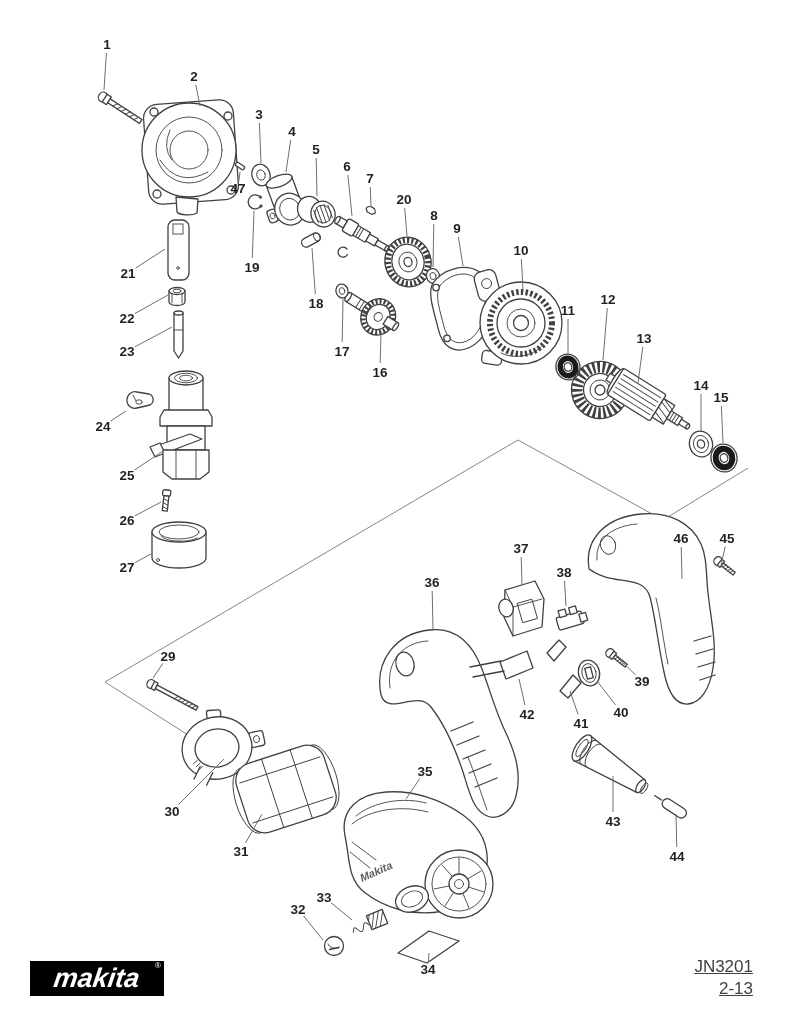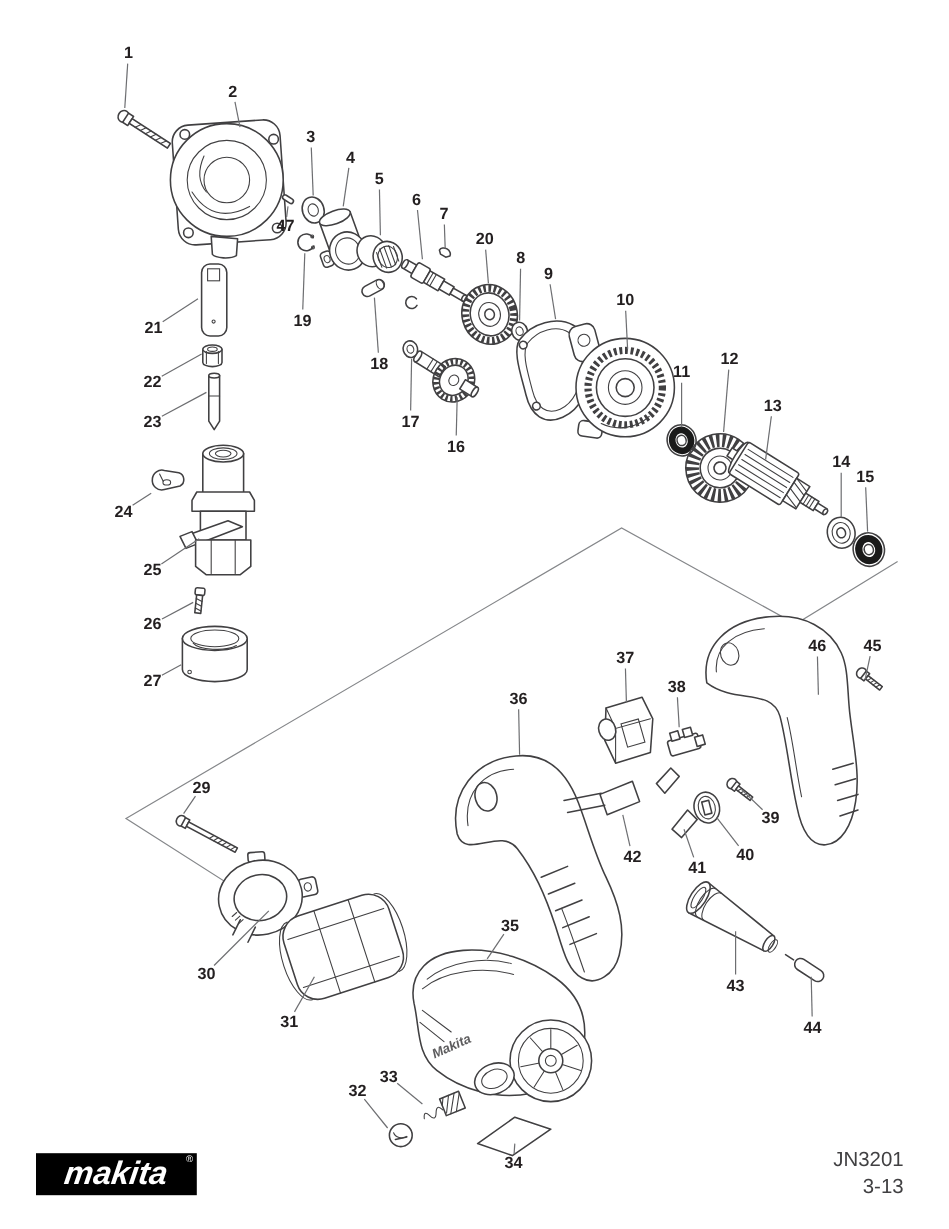--- a/index.html
+++ b/index.html
@@ -16,21 +16,21 @@
   .lbl{font-family:"Liberation Sans",sans-serif;font-size:13.5px;font-weight:bold;
        fill:#231f20;text-anchor:middle;dominant-baseline:central;}
   .emboss{font-family:"Liberation Sans",sans-serif;font-style:italic;font-weight:bold;
           font-size:11px;fill:#414042;opacity:.85;}
   .logo{position:absolute;left:30px;top:961px;width:134px;height:35px;background:#000;
         display:flex;align-items:center;justify-content:center;}
   .logo-txt{color:#fff;font-weight:bold;font-style:italic;font-size:27px;line-height:1;
             transform:skewX(-8deg);letter-spacing:0px;}
   .logo-reg{position:absolute;right:3px;top:1px;color:#fff;font-size:8px;line-height:1;}
   .docid{position:absolute;right:38px;top:956px;text-align:right;font-size:17px;
-         color:#414042;line-height:1.3;}
+         color:#414042;line-height:1.3;text-decoration:underline;}
 </style>
 </head>
 <body>
 
 <div class="page">
 
 <svg width="791" height="1024" viewBox="0 0 791 1024">
 
   <polyline class="bound" points="748,468 663,520 518,440 105,682 235,765"></polyline>
 
@@ -480,16 +480,16 @@
         <text x="238" y="188" class="lbl">47</text>
       </g>
 </svg>
 
 <div class="logo">
   <span class="logo-txt">makita</span>
   <span class="logo-reg">®</span>
 </div>
 <div class="docid">
   <div>JN3201</div>
-  <div>3-13</div>
+  <div>2-13</div>
 </div>
 
 </div>
 
 </body></html>

